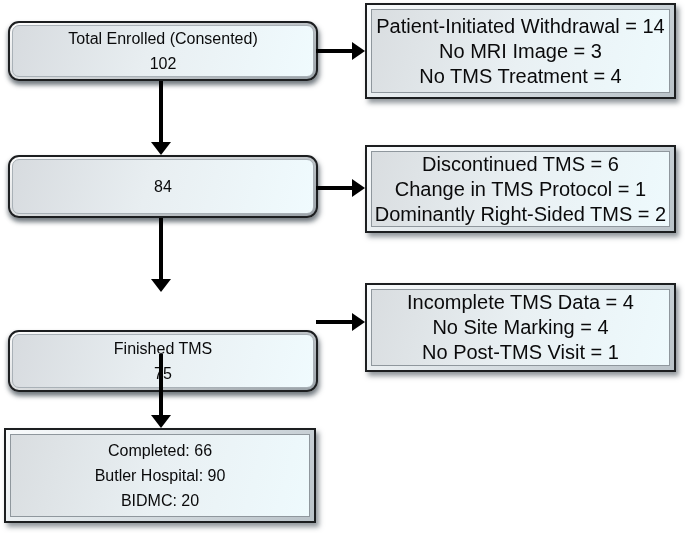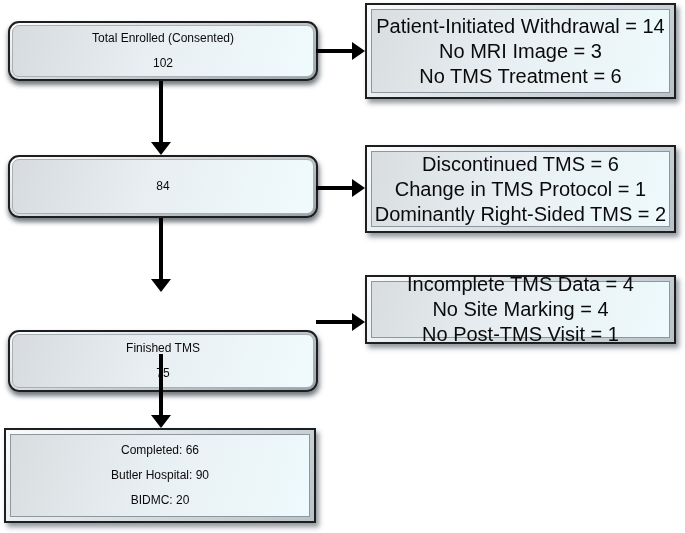--- a/index.html
+++ b/index.html
@@ -51,21 +51,21 @@
     display: flex;
     flex-direction: column;
     align-items: center;
     justify-content: center;
   }
   .line {
     color: #0a0a0b;
     text-align: center;
     white-space: nowrap;
   }
-  .main-line  { font-size: 12px; line-height: 25px; }
+  .main-line  { font-size: 16px; line-height: 25px; }
   .excl-line  { font-size: 20px; line-height: 25px; }
   
   .arrow-v { position: absolute; width: 20px; }
   .arrow-v .shaft {
     position: absolute; left: 50%; transform: translateX(-50%);
     top: 0; width: 4px; height: calc(100% - 13px); background: #000;
   }
   .arrow-v .head {
     position: absolute; bottom: 0; left: 50%; transform: translateX(-50%);
     width: 0; height: 0;
@@ -85,21 +85,21 @@
     border-bottom: 9px solid transparent;
     border-left: 13px solid #000;
   }
   
   #box-l1 { left: 8px;   top: 21px;  width: 310px; height: 60px; }
   #box-l2 { left: 8px;   top: 155px; width: 310px; height: 63px; }
   #box-l3 { left: 8px;   top: 292px; width: 310px; height: 62px; margin-top: 38px; }
   #box-l4 { left: 4px;   top: 428px; width: 312px; height: 95px; }
   #box-r1 { left: 365px; top: 3px;   width: 311px; height: 96px; }
   #box-r2 { left: 365px; top: 145px; width: 311px; height: 88px; padding-left: 36px; }
-  #box-r3 { left: 365px; top: 275px; width: 311px; height: 69px; }
+  #box-r3 { left: 365px; top: 283px; width: 311px; height: 89px; }
   #arr-v1 { left: 151px; top: 81px;  height: 74px; }
   #arr-v2 { left: 151px; top: 218px; height: 74px; }
   #arr-v3 { left: 151px; top: 354px; height: 74px; }
   #arr-h1 { left: 316px; top: 41px;  width: 49px; }
   #arr-h2 { left: 316px; top: 178px; width: 49px; }
   #arr-h3 { left: 316px; top: 312px; width: 49px; }
 </style>
 </head>
 <body>
 
@@ -130,21 +130,21 @@
       <div class="line main-line">Completed: 66</div>
       <div class="line main-line">Butler Hospital: 90</div>
       <div class="line main-line">BIDMC: 20</div>
     </div>
   </div>
 
   <div id="box-r1" class="rect-box">
     <div class="inner">
       <div class="line excl-line">Patient-Initiated Withdrawal = 14</div>
       <div class="line excl-line">No MRI Image = 3</div>
-      <div class="line excl-line">No TMS Treatment = 6</div>
+      <div class="line excl-line">No TMS Treatment = 4</div>
     </div>
   </div>
 
   <div id="box-r2" class="rect-box">
     <div class="inner">
       <div class="line excl-line">Discontinued TMS = 6</div>
       <div class="line excl-line">Change in TMS Protocol = 1</div>
       <div class="line excl-line">Dominantly Right-Sided TMS = 2</div>
     </div>
   </div>

